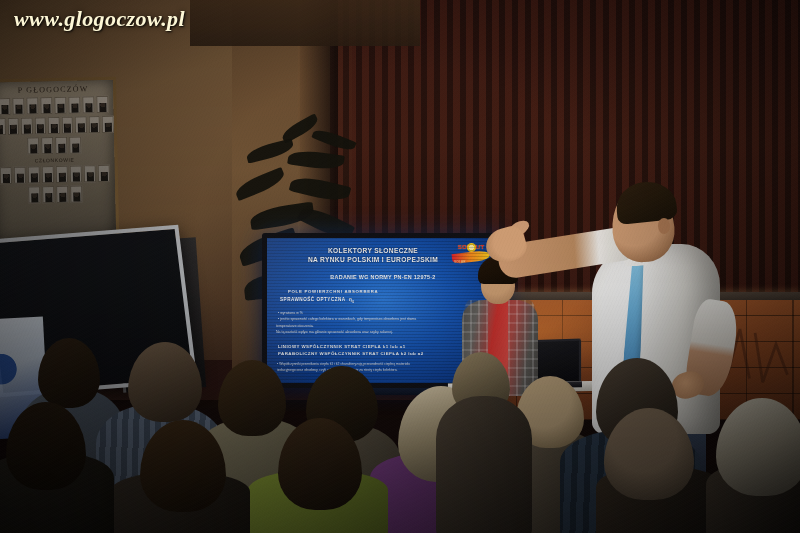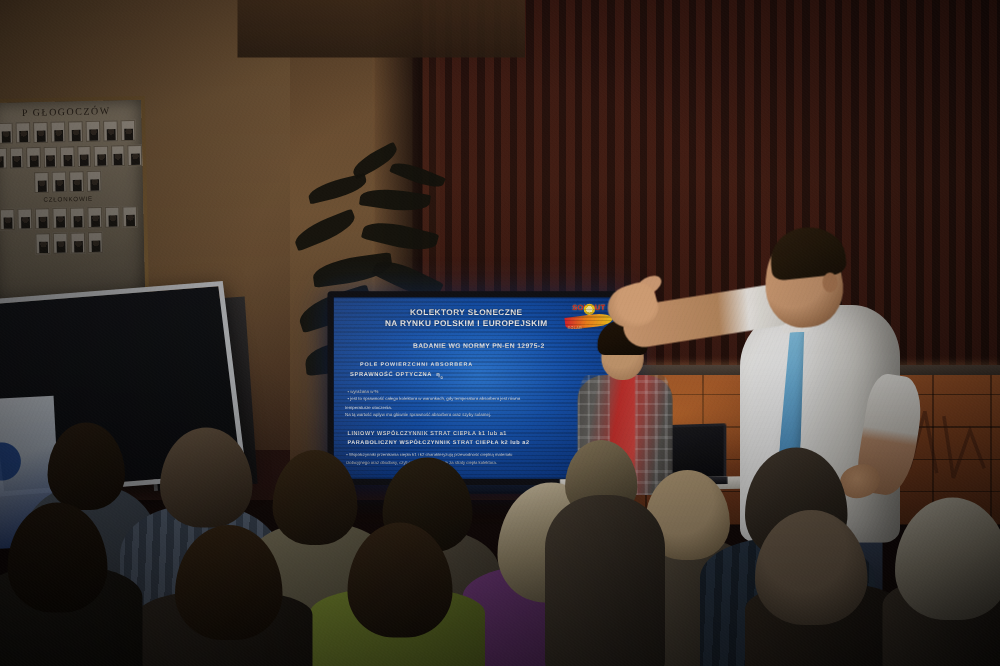--- a/index.html
+++ b/index.html
@@ -534,14 +534,15 @@
     <div class="h" style="left:6px;top:402px;width:80px;height:88px;background:linear-gradient(150deg,#2a1d10,#110b05);"></div>
 
     <div class="h" style="left:452px;top:352px;width:58px;height:62px;background:linear-gradient(150deg,#8e7d5e,#443c2b);"></div>
     <div class="s" style="left:436px;top:396px;width:96px;height:142px;background:linear-gradient(110deg,#4a4034,#241e18);"></div>
   </div>
 
   <div class="warm"></div>
   <div class="vignette"></div>
   <div class="grain"></div>
 
+  <div class="watermark">www.glogoczow.pl</div>
 
 </div>
 
 </body></html>

